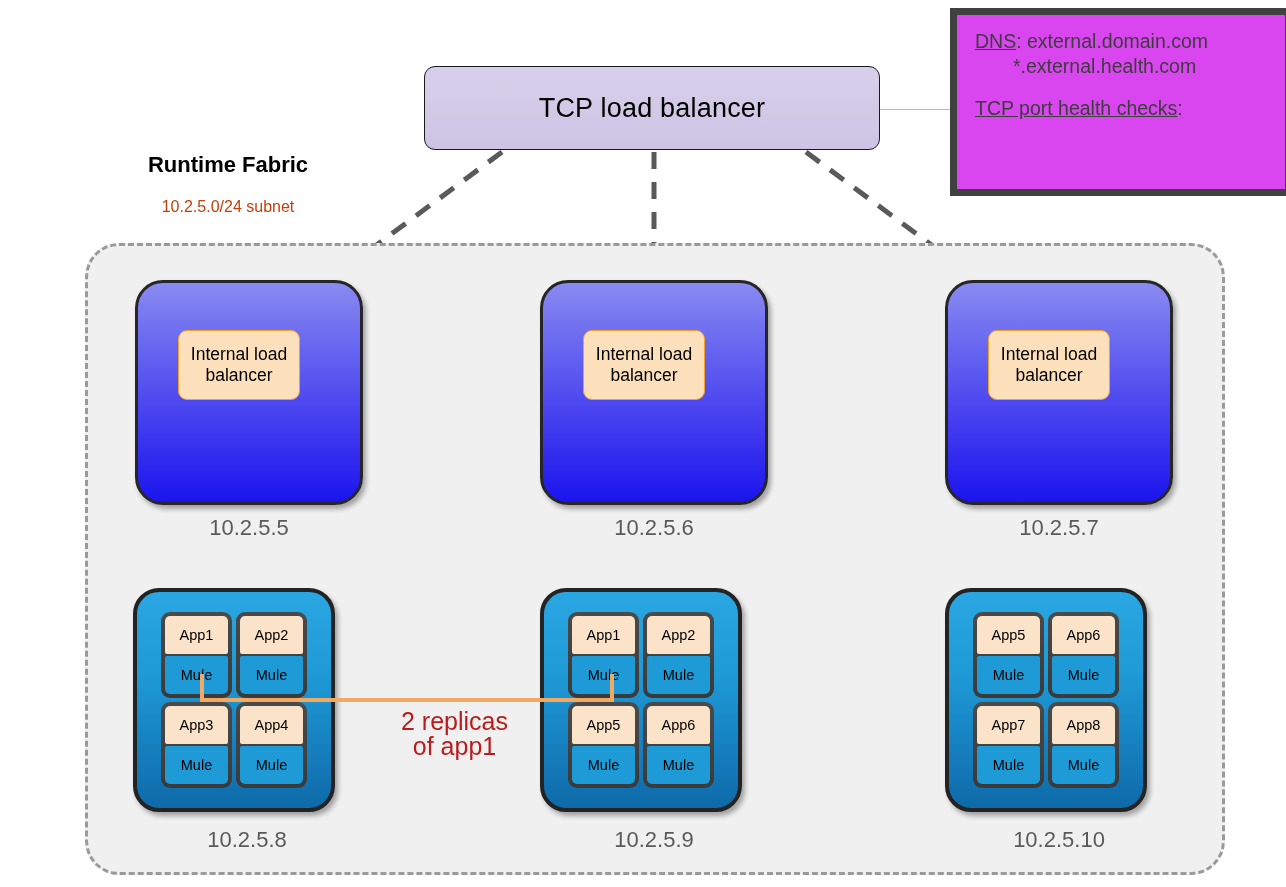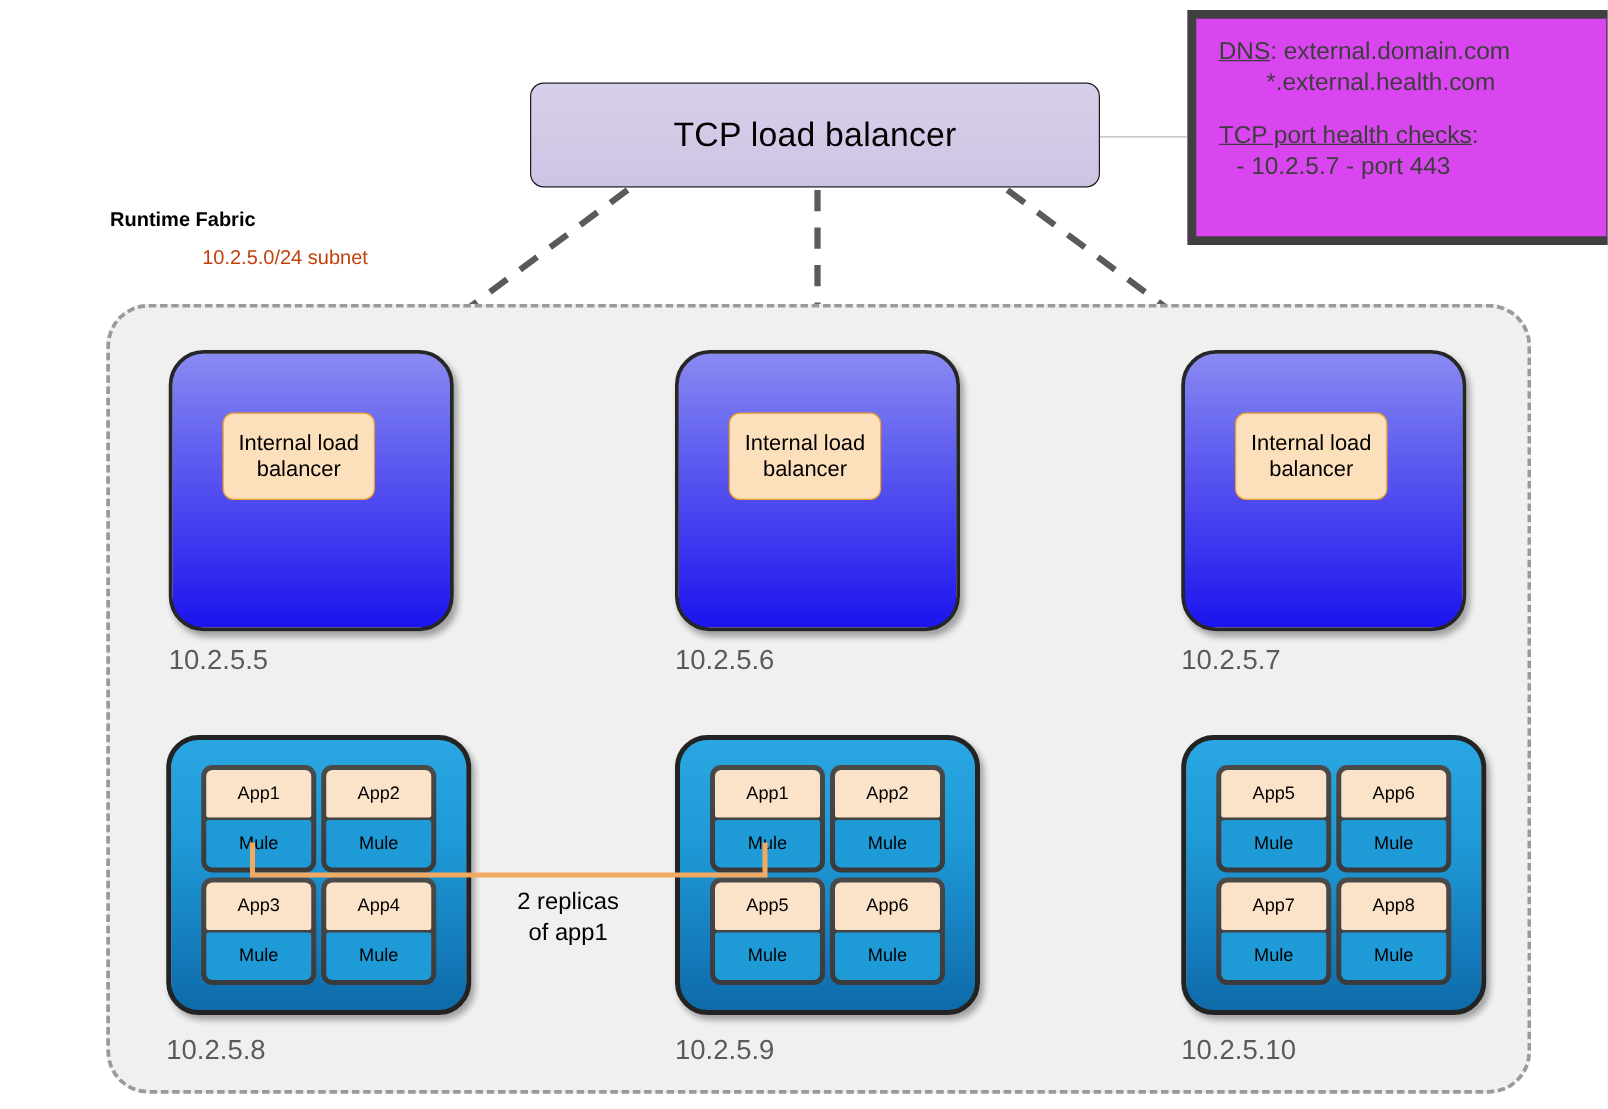--- a/index.html
+++ b/index.html
@@ -45,48 +45,48 @@
   .trunk svg{display:block;}
 
   
   #fabric-box{
     left:85px;top:243px;width:1140px;height:632px;
     background:#f0f0f0;
     border:3px dashed #9a9a9a;
     border-radius:34px;
     box-sizing:border-box;
   }
-  #fabric-title{left:88px;top:168px;width:280px;
-    font-size:16px;font-weight:bold;color:#000;}
+  #fabric-title{left:88px;top:152px;width:280px;text-align:center;
+    font-size:22px;font-weight:bold;color:#000;}
   #fabric-subtitle{left:88px;top:198px;width:280px;text-align:center;
     font-size:16px;color:#c2410c;}
 
   
   .lb-node{
     width:228px;height:225px;
     background:linear-gradient(180deg,#8a8af2 0%, #6f6ff0 22%, #3b34ef 72%, #1b14ee 100%);
     border:3.5px solid #262626;border-radius:28px;
     box-sizing:border-box;
     box-shadow:3px 4px 5px rgba(0,0,0,.33);
   }
   .ilb-box{
     position:absolute;left:40px;top:47px;width:122px;height:70px;
     background:#fcdfbb;border:1.8px solid #efa12a;border-radius:9px;
     display:flex;align-items:center;justify-content:center;
     text-align:center;line-height:21px;font-size:17.5px;color:#000;
     box-sizing:border-box;
   }
   .node-ip{
-    position:absolute;width:228px;text-align:left;
+    position:absolute;width:228px;text-align:center;
     font-size:22px;color:#5a5a5a;
   }
 
   
   .worker-node{
-    width:244px;height:224px;
+    width:202px;height:224px;
     background:linear-gradient(180deg,#2aa7e2 0%, #1e9ad6 38%, #1478b8 82%, #0e6aa8 100%);
     border:4px solid #232323;border-radius:26px;
     box-sizing:border-box;
     box-shadow:3px 4px 5px rgba(0,0,0,.33);
     display:grid;grid-template-columns:1fr 1fr;grid-template-rows:1fr 1fr;
     gap:4px;padding:20px 24px;
   }
   .app-cell{
     background:linear-gradient(180deg,#4a4a4a 0%, #3a3a3a 100%);
     border-radius:9px;
@@ -103,38 +103,37 @@
     flex:1;background:#1e9ad6;border-radius:2px 2px 5px 5px;
     margin-top:2px;
     display:flex;align-items:center;justify-content:center;
     font-size:14.5px;color:#000;
   }
 
   
   #replica-connector{left:180px;top:672px;width:460px;height:40px;}
   #replica-label{
     left:382px;top:709px;width:145px;text-align:center;
-    font-size:19px;color:#000000;line-height:25px;
+    font-size:25px;color:#b91c1c;line-height:25px;
   }
 </style>
 </head>
 <body>
 
 <div class="abs" id="tcp-lb">
   <span class="lbl">TCP load balancer</span>
 </div>
 
 <div class="abs" id="annot-connector"></div>
 
 <div class="abs" id="annot-panel">
   <div class="ann-line"><span class="ann-u">DNS</span>: <span>external.domain.com</span></div>
   <div class="ann-line ann-indent">*.external.health.com</div>
   <div class="ann-gap"></div>
   <div class="ann-line"><span class="ann-u">TCP port health checks</span>:</div>
-  <div class="ann-line ann-item">- 10.2.5.7 - port 443</div>
 </div>
 
 <div class="abs trunk" style="left:0;top:0;width:1286px;height:887px;pointer-events:none;">
   <svg width="1286" height="887">
     <g stroke="#5a5a5a" stroke-width="5" fill="none" stroke-dasharray="17,13" stroke-linecap="butt">
       <line x1="502" y1="152" x2="262" y2="330"></line>
       <line x1="654" y1="152" x2="654" y2="330"></line>
       <line x1="806" y1="152" x2="1046" y2="330"></line>
     </g>
   </svg>

